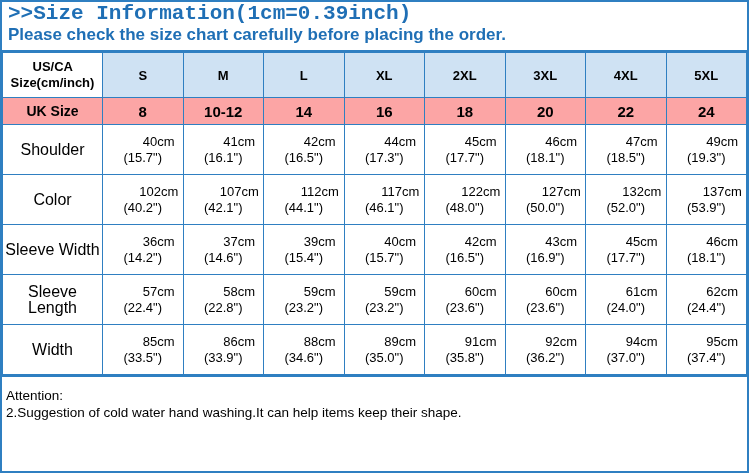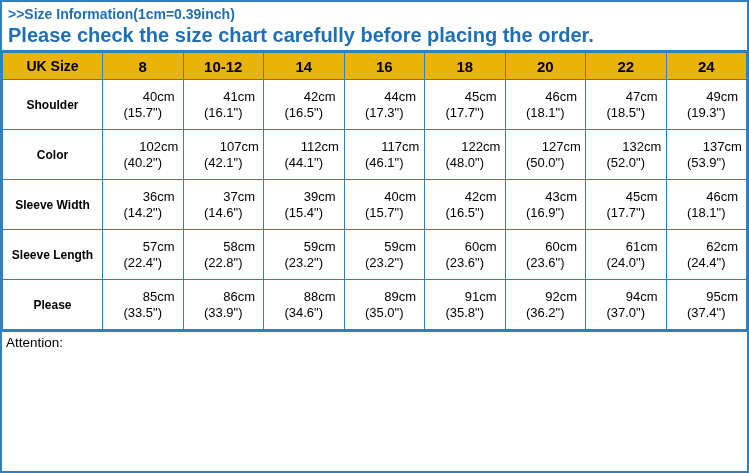--- a/index.html
+++ b/index.html
@@ -17,28 +17,29 @@
   .sheet {
     width: 749px;
     height: 473px;
     box-sizing: border-box;
     border: 2px solid #2f7fc1;
     background: #ffffff;
     display: flex;
     flex-direction: column;
   }
   .hdr-line1 {
-    font-size: 14px;
+    font-size: 21px;
     font-weight: bold;
     color: #1f6fb5;
     padding: 3px 6px 1px 6px;
     line-height: 18px;
+    font-family: Liberation Mono, monospace;
   }
   .hdr-line2 {
-    font-size: 20px;
+    font-size: 17px;
     font-weight: bold;
     color: #1f6fb5;
     padding: 1px 6px 5px 6px;
     line-height: 20px;
     border-bottom: 2px solid #2f7fc1;
   }
   table.size-table {
     border-collapse: collapse;
     width: 100%;
     table-layout: fixed;
@@ -63,58 +64,72 @@
     height: 40px;
   }
   td.rowhead-top {
     background: #ffffff;
     font-weight: bold;
     font-size: 13px;
     line-height: 16px;
     height: 40px;
   }
   tr.uk td, tr.au td {
-    background: #eab308;
+    background: #fca5a5;
     font-weight: bold;
     font-size: 15px;
     height: 22px;
   }
   tr.uk td.rowhead, tr.au td.rowhead {
     font-size: 14px;
   }
   tr.measure td {
     height: 45px;
     font-size: 13px;
     line-height: 16px;
   }
   tr.measure td.rowhead {
-    font-weight: bold;
-    font-size: 12px;
+    font-weight: normal;
+    font-size: 16px;
   }
   .cm { display: block; margin-left: 32px; }
   .inch { display: block; }
   .attention {
     flex: 1;
     border-top: 2px solid #2f7fc1;
-    padding: 2px 4px 0 4px;
+    padding: 10px 4px 0 4px;
     font-size: 13.5px;
     line-height: 17px;
   }
   .attention div { white-space: pre-wrap; }
 </style>
 </head>
 <body>
 
 <div class="sheet">
 
   <div class="hdr-line1">&gt;&gt;Size Information(1cm=0.39inch)</div>
   <div class="hdr-line2">Please check the size chart carefully before placing the order.</div>
 
   <table class="size-table">
     <tbody>
+      <tr>
+        <td class="rowhead rowhead-top">
+          <span>US/CA</span>
+          <span>Size(cm/inch)</span>
+        </td>
+        <td class="colhead">S</td>
+        <td class="colhead">M</td>
+        <td class="colhead">L</td>
+        <td class="colhead">XL</td>
+        <td class="colhead">2XL</td>
+        <td class="colhead">3XL</td>
+        <td class="colhead">4XL</td>
+        <td class="colhead">5XL</td>
+      </tr>
 
       <tr class="uk">
         <td class="rowhead">UK Size</td>
         <td>8</td>
         <td>10-12</td>
         <td>14</td>
         <td>16</td>
         <td>18</td>
         <td>20</td>
         <td>22</td>
@@ -260,21 +275,21 @@
           <span class="cm">61cm</span>
           <span class="inch">(24.0")</span>
         </td>
         <td>
           <span class="cm">62cm</span>
           <span class="inch">(24.4")</span>
         </td>
       </tr>
 
       <tr class="measure">
-        <td class="rowhead">Please</td>
+        <td class="rowhead">Width</td>
         <td>
           <span class="cm">85cm</span>
           <span class="inch">(33.5")</span>
         </td>
         <td>
           <span class="cm">86cm</span>
           <span class="inch">(33.9")</span>
         </td>
         <td>
           <span class="cm">88cm</span>
@@ -299,15 +314,16 @@
         <td>
           <span class="cm">95cm</span>
           <span class="inch">(37.4")</span>
         </td>
       </tr>
     </tbody>
   </table>
 
   <div class="attention">
     <div>Attention:</div>
+    <div>2.Suggestion of cold water hand washing.It can help items keep their shape.</div>
   </div>
 
 </div>
 
 </body></html>

